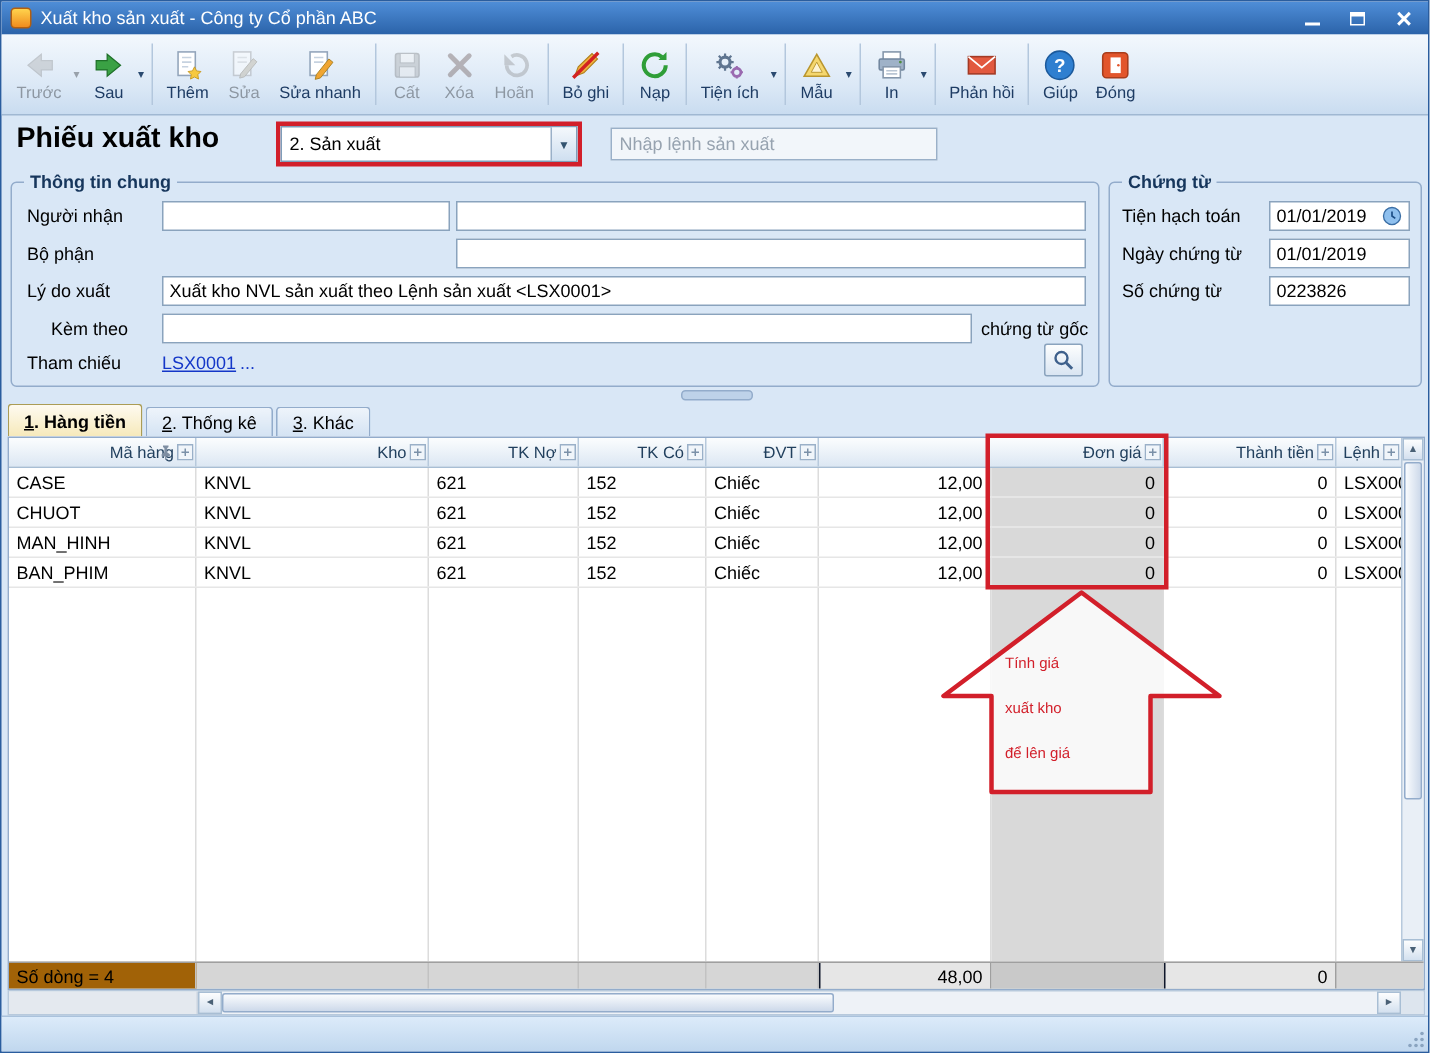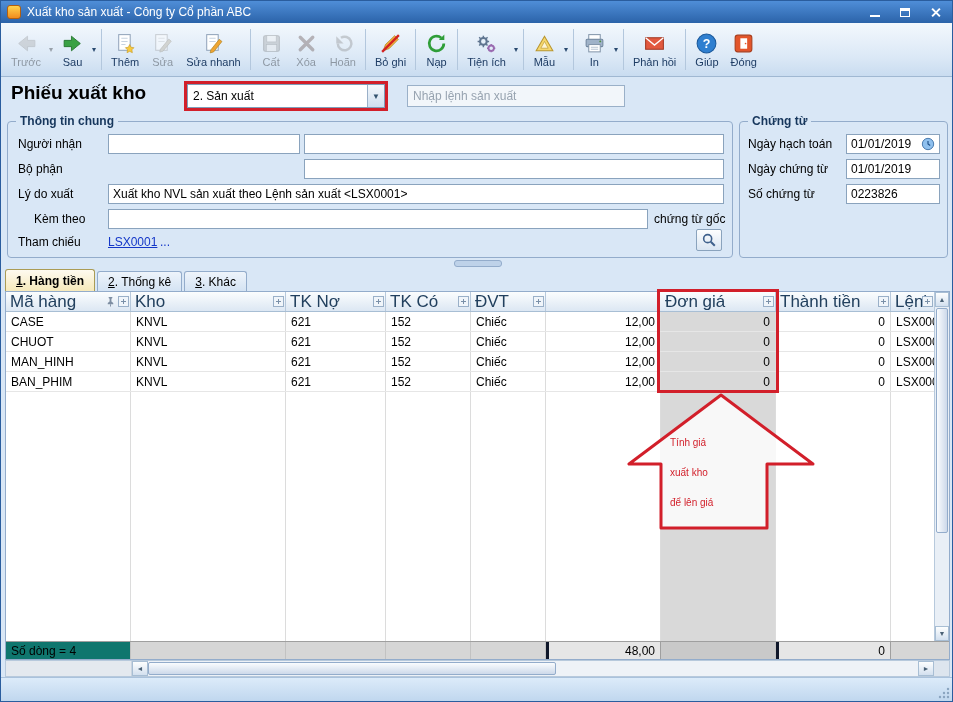--- a/index.html
+++ b/index.html
@@ -73,36 +73,36 @@
   .tabs{position:absolute;top:268px;left:4px;right:4px;height:22px;display:flex;gap:2px;align-items:flex-end;}
   .tab{height:20px;padding:0 10px;display:flex;align-items:center;border:1px solid #93accb;border-bottom:none;
     border-radius:3px 3px 0 0;background:linear-gradient(#eef4fb,#d4e3f3);font-size:12px;cursor:pointer;white-space:nowrap;}
   .tab.active{background:linear-gradient(#fefaf0,#f6e9ba);font-weight:bold;height:22px;border-color:#ab9c55;}
 
   
   .grid{position:absolute;top:290px;left:4px;width:945px;height:369px;background:#fff;
     border:1px solid #93accb;}
   .grid-inner{position:absolute;left:0;top:0;right:15px;bottom:18px;overflow:hidden;}
   .grid-header{display:flex;height:20px;background:linear-gradient(#fbfdfe,#dce7f3);border-bottom:1px solid #a8bed4;}
-  .gh-cell{position:relative;display:flex;align-items:center;justify-content:flex-start;border-right:1px solid #b7c9dc;
-    font-size:17px;color:#22405e;padding:0 14px 0 4px;overflow:hidden;white-space:nowrap;cursor:pointer;}
+  .gh-cell{position:relative;display:flex;align-items:center;justify-content:flex-end;border-right:1px solid #b7c9dc;
+    font-size:11px;color:#22405e;padding:0 14px 0 4px;overflow:hidden;white-space:nowrap;cursor:pointer;}
   .gh-filter{position:absolute;right:1px;top:4px;line-height:0;}
   .gh-pin{position:absolute;right:14px;top:4px;line-height:0;}
   .grid-row{display:flex;height:20px;border-bottom:1px solid #e6e6e6;}
   .g-cell{border-right:1px solid #dcdcdc;padding:0 5px;display:flex;align-items:center;font-size:12px;
     overflow:hidden;white-space:nowrap;}
   .g-cell.num{justify-content:flex-end;}
   .g-cell.shaded{background:#d9d9d9;}
   .grid-empty{position:absolute;top:100px;bottom:0;left:0;right:0;display:flex;}
   .grid-empty .g-cell{height:100%;}
   .grid-footer{position:absolute;left:0;right:0;bottom:0;height:18px;background:#d6d6d6;
     border-top:1px solid #9f9f9f;display:flex;}
   .gf-cell{border-right:1px solid #c2c2c2;display:flex;align-items:center;padding:0 5px;font-size:12px;overflow:hidden;}
-  .gf-label{background:#0f766e;}
-  .gf-sum{background:#e6e6e6;justify-content:flex-end;border-left:3px solid #0f172a;border-right:1px solid #9f9f9f;}
+  .gf-label{background:#a16207;}
+  .gf-sum{background:#e6e6e6;justify-content:flex-end;border-left:1px solid #0f172a;border-right:1px solid #9f9f9f;}
   .shaded-foot{background:#c9c9c9;}
 
   
   .vscroll{position:absolute;top:0;right:0;bottom:18px;width:15px;background:#e9eff6;border-left:1px solid #b7c9dc;}
   .vs-btn{position:absolute;left:0;right:0;height:15px;background:linear-gradient(#fdfefe,#d3e0ef);
     border:1px solid #a8bed4;display:flex;align-items:center;justify-content:center;font-size:7px;color:#4a6176;cursor:pointer;}
   .vs-up{top:0;} .vs-down{bottom:0;}
   .vs-thumb{position:absolute;left:1px;right:1px;top:16px;height:225px;background:linear-gradient(90deg,#fafcfe,#cdd9ea);
     border:1px solid #93accb;border-radius:2px;cursor:grab;}
   .hscroll{position:absolute;top:659px;left:4px;width:945px;height:17px;background:#eef2f7;
@@ -348,21 +348,21 @@
       <svg viewBox="0 0 18 18" width="16" height="16">
           <circle cx="7.5" cy="7.5" r="4.5" fill="none" stroke="#3f618c" stroke-width="1.8"></circle>
           <path d="M11 11l4.5 4.5" stroke="#3f618c" stroke-width="2.2"></path>
         </svg>
     </span>
   </div>
 
   <div class="groupbox gb-doc">
     <span class="gb-title">Chứng từ</span>
 
-    <span class="flabel" style="left:8px;top:15px;">Ngày hạch toán</span>
+    <span class="flabel" style="left:8px;top:15px;">Tiện hạch toán</span>
     <div class="tbox" style="left:106px;top:12px;width:94px;">
       <span>01/01/2019</span>
       <span class="date-ico">
         <svg viewBox="0 0 16 16" width="14" height="14">
             <circle cx="8" cy="8" r="6.5" fill="#8fc0ee" stroke="#3a6ea5"></circle>
             <path d="M8 4.5V8l2.5 1.8" fill="none" stroke="#1d4e86" stroke-width="1.3"></path>
           </svg>
       </span>
     </div>
 

